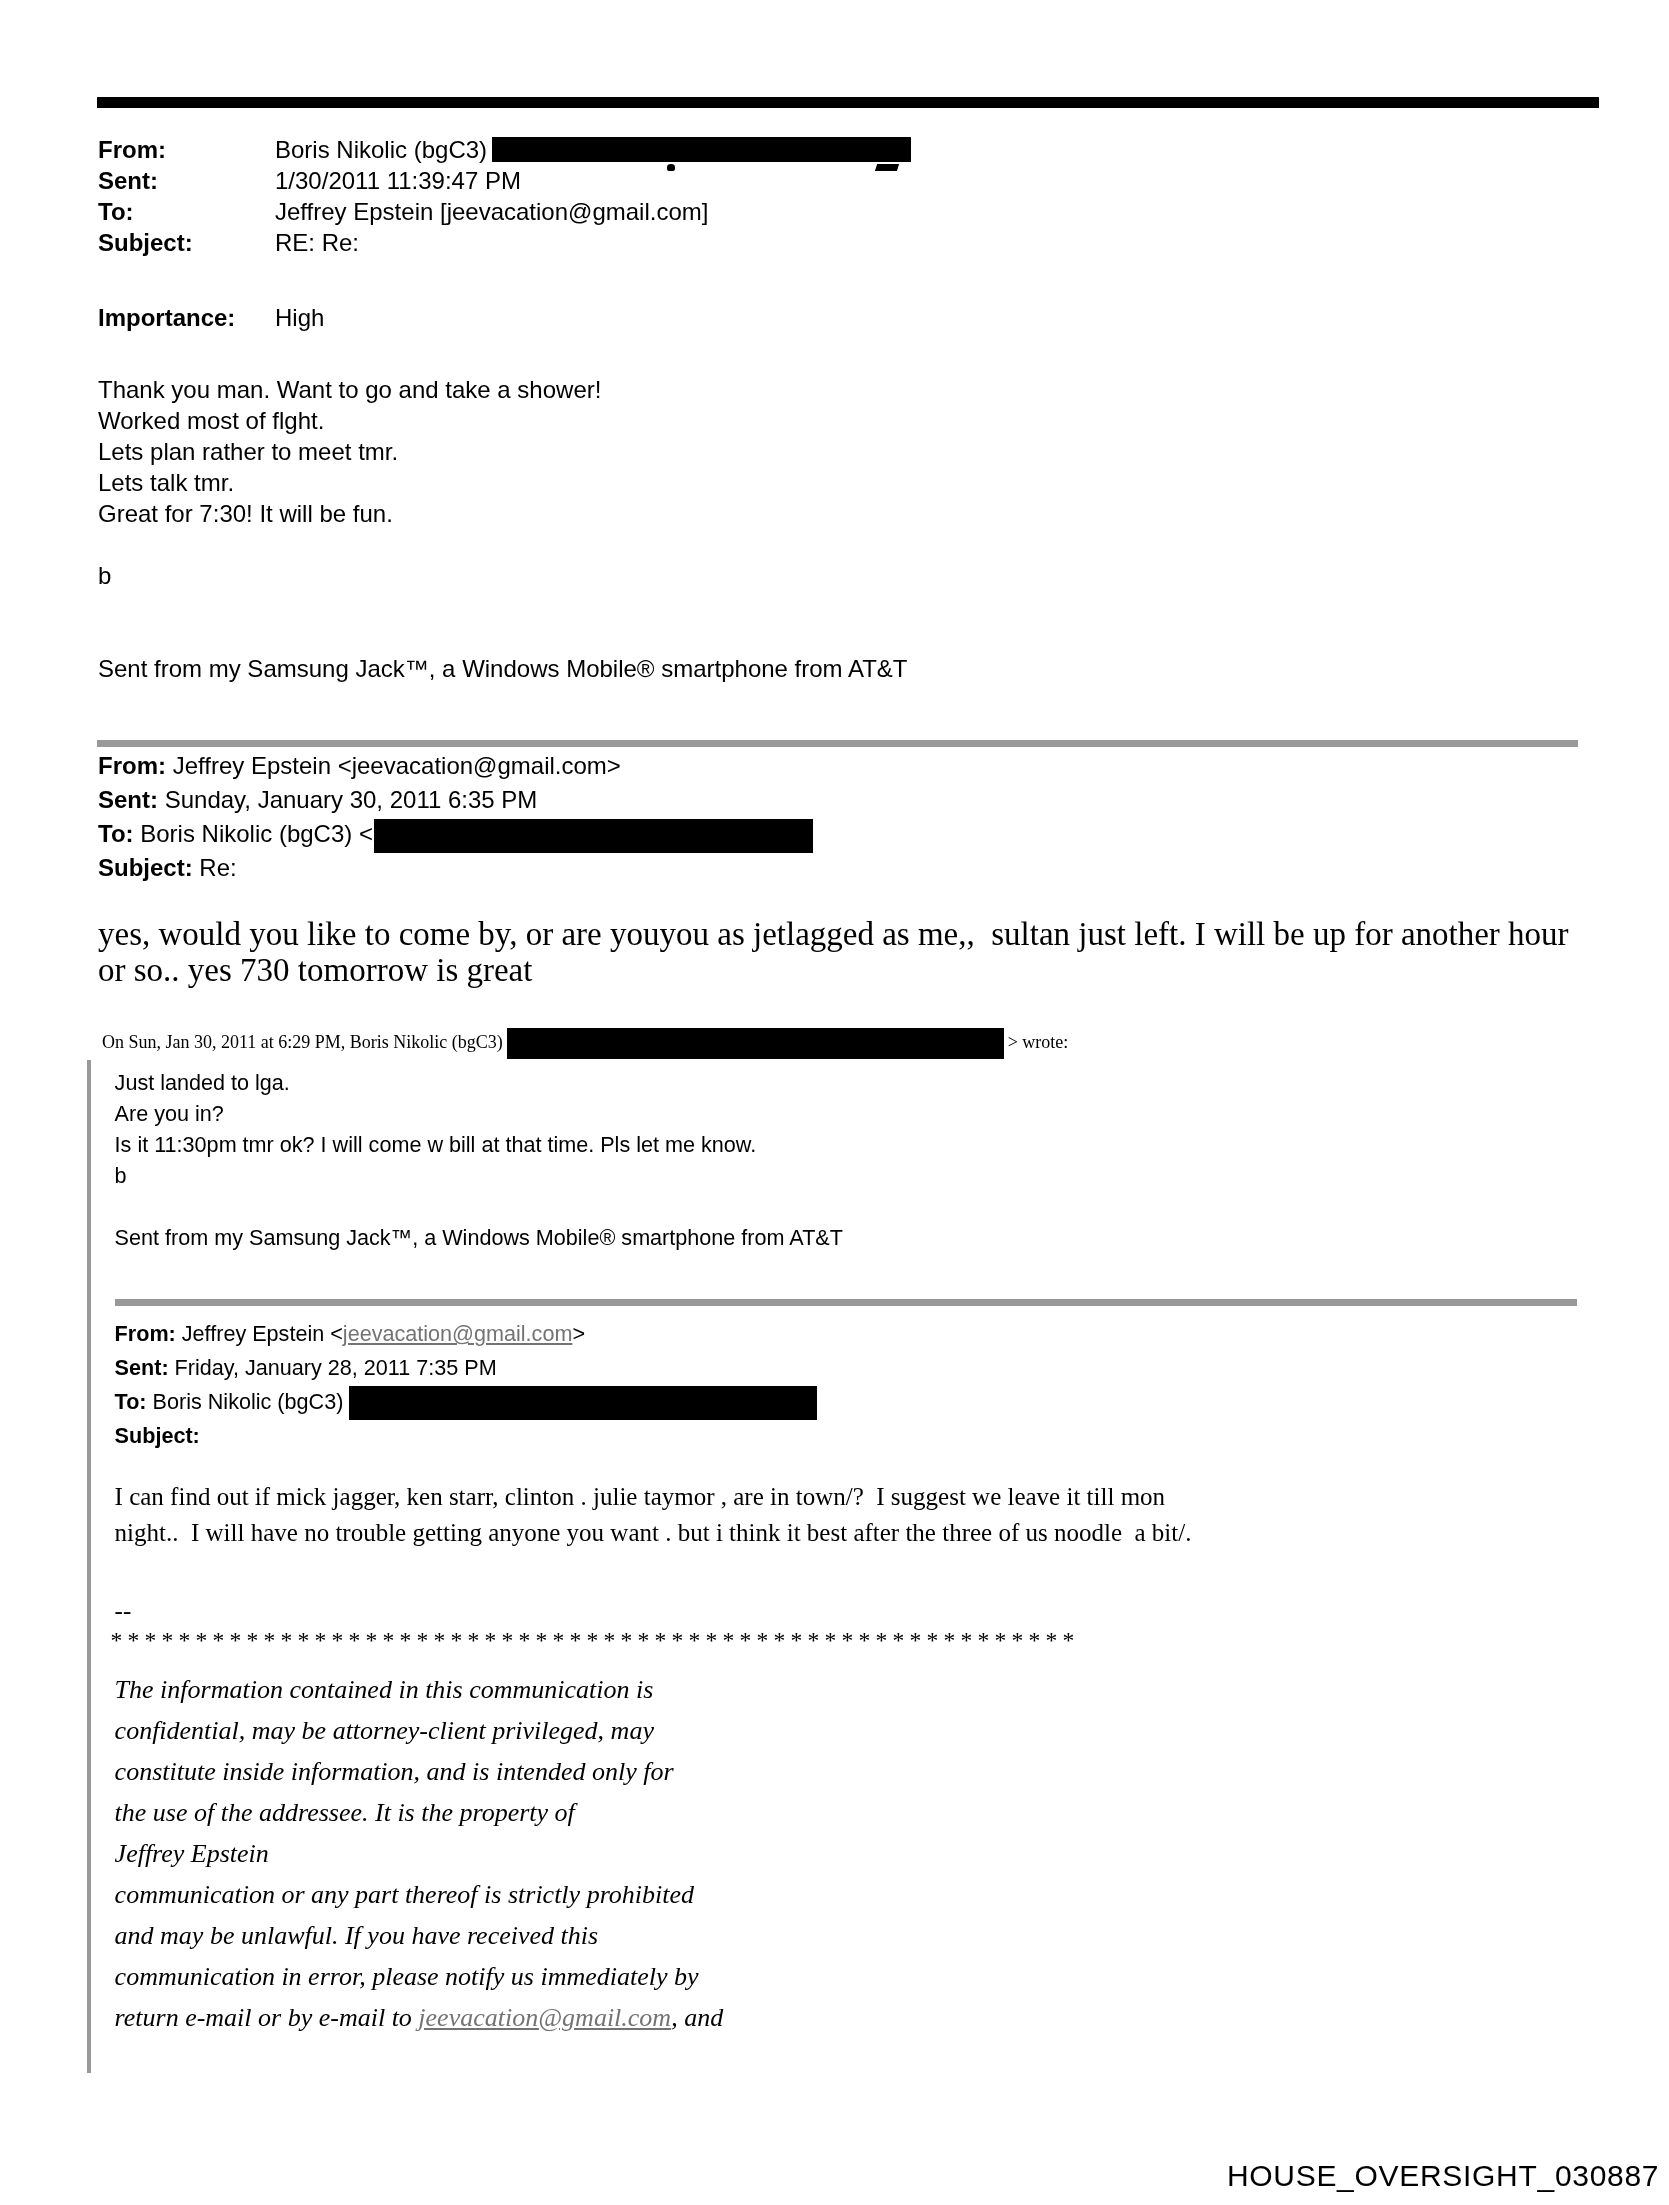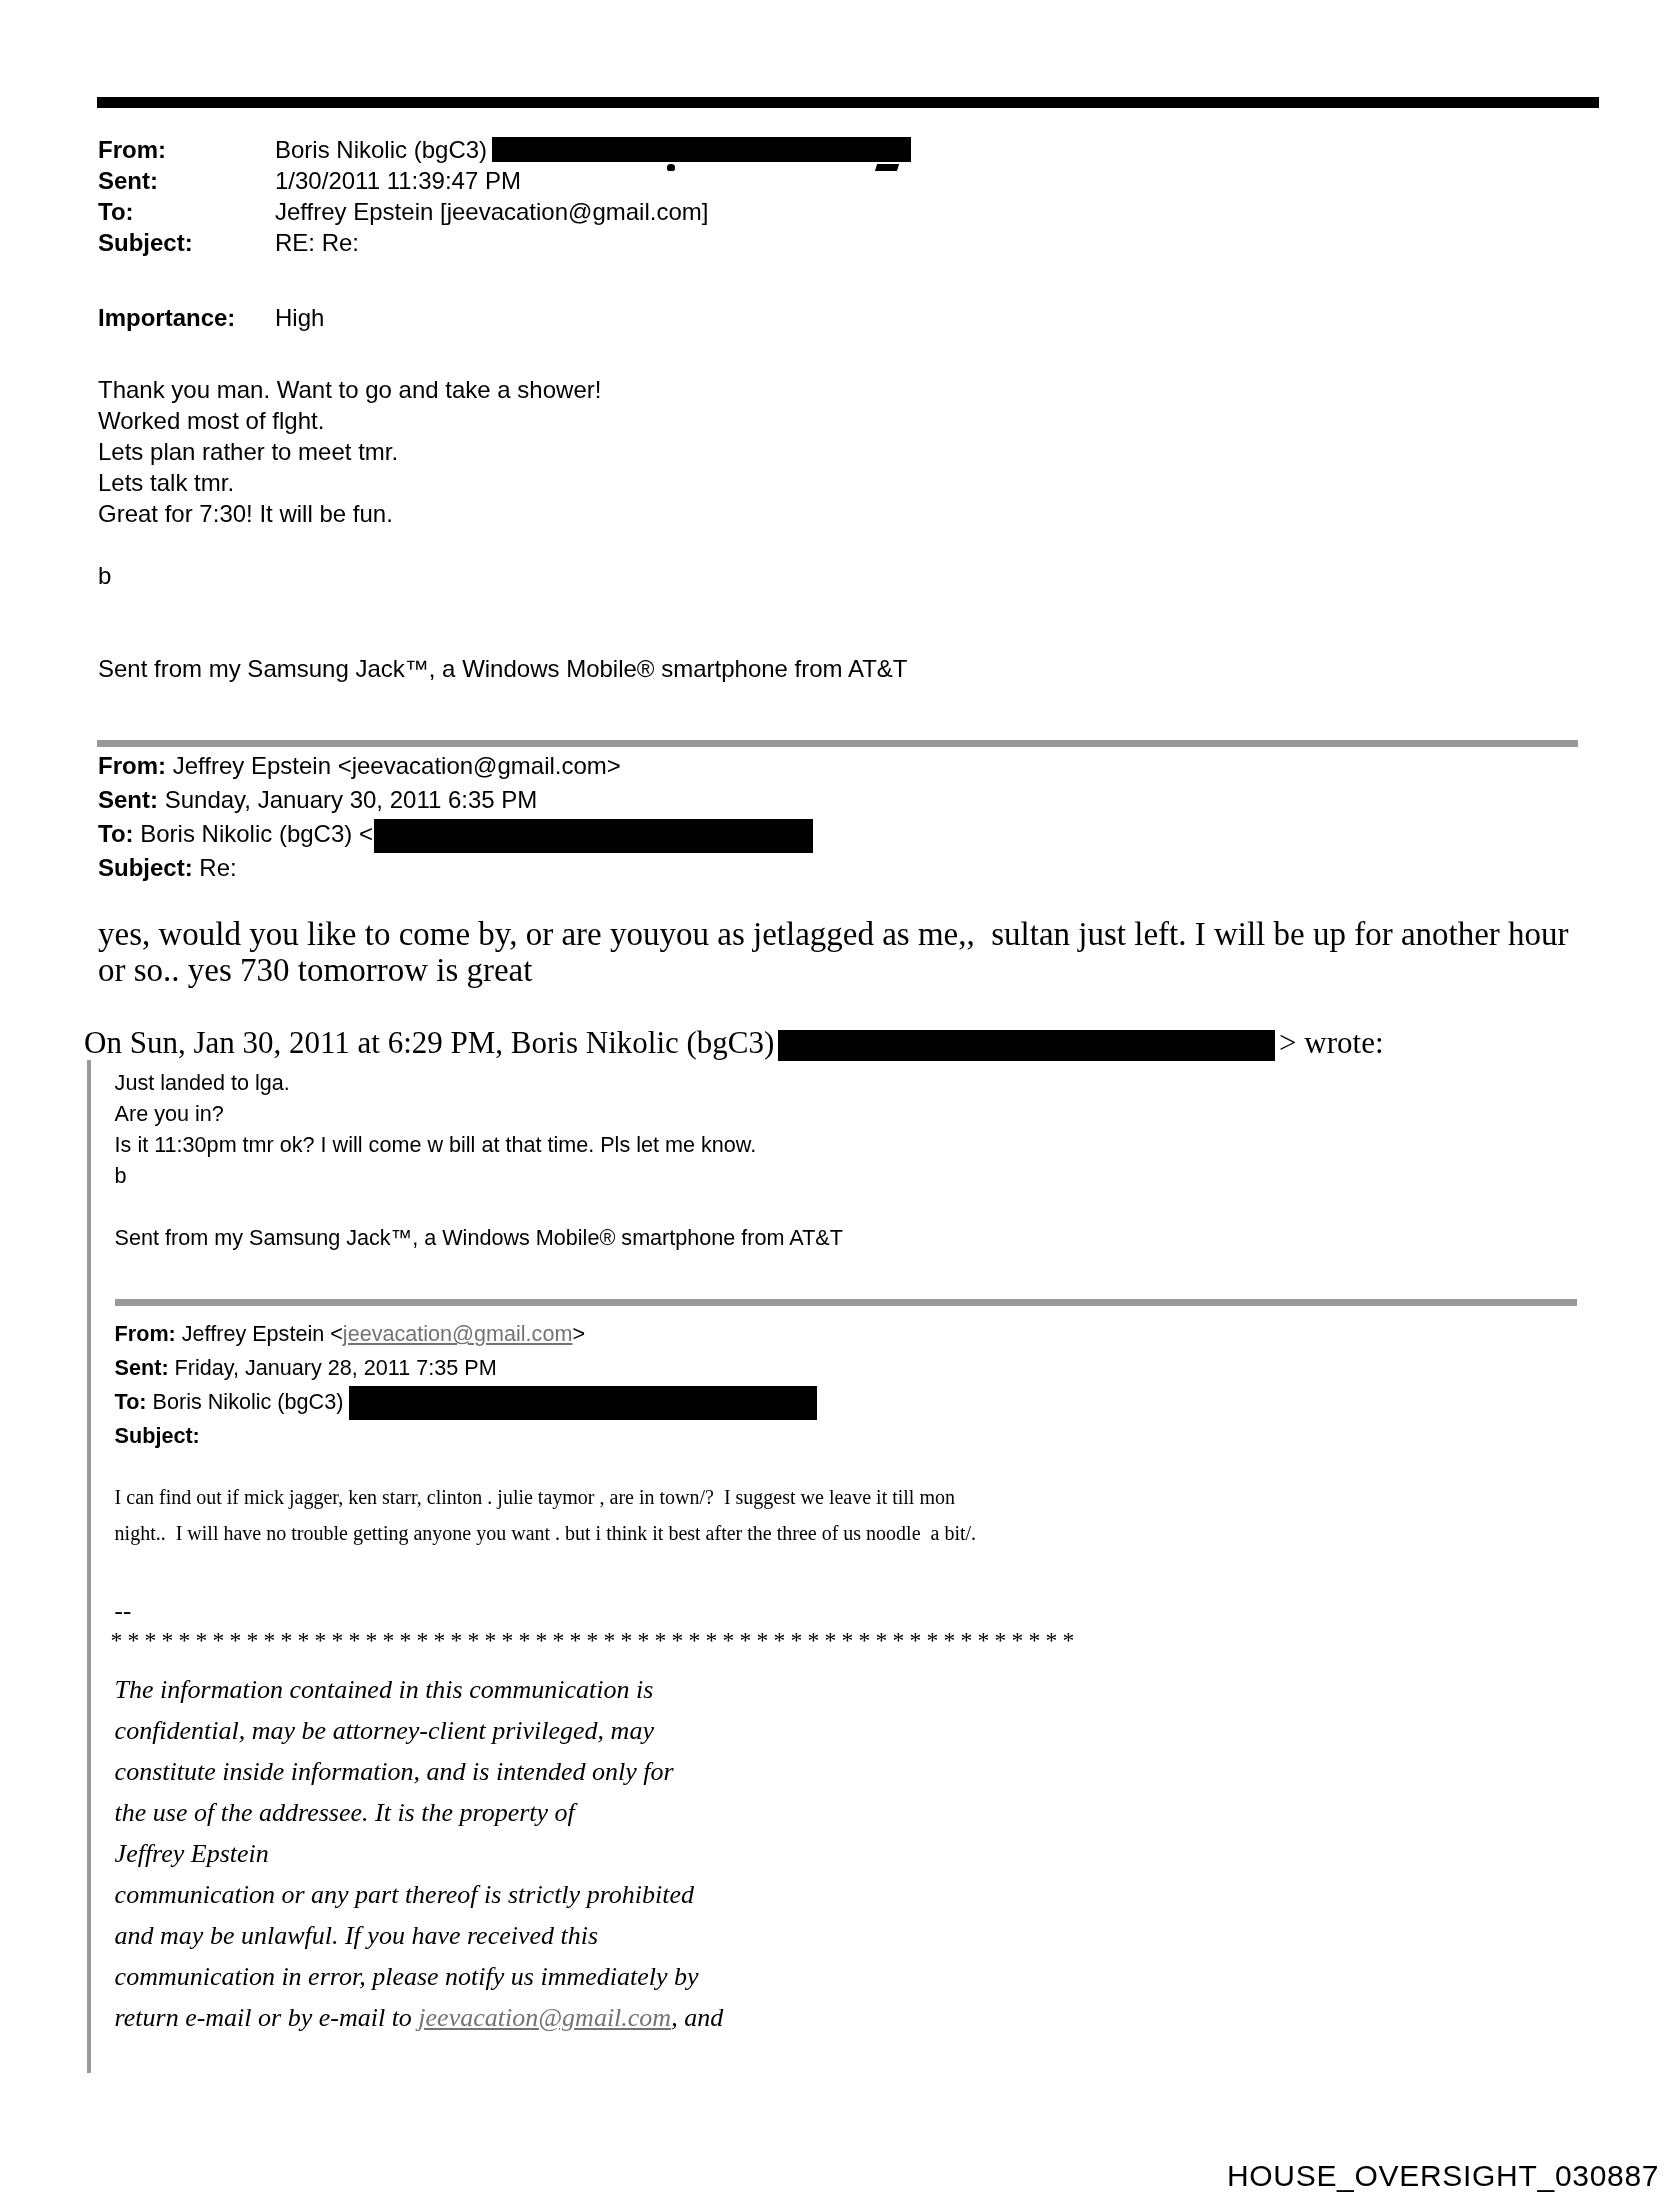--- a/index.html
+++ b/index.html
@@ -23,28 +23,28 @@
   
   .body1{left:98px;top:374px;font-size:24px;line-height:31px;}
 
   
   .divider{height:6.5px;background:#999999;}
   .div1{left:97px;top:740px;width:1481px;}
 
   
   .hdr2{left:98px;top:749px;font-size:24px;line-height:34px;}
   .body2{left:98px;top:916px;font-size:33px;line-height:36px;}
-  .attrib{left:84px;top:1023px;font-size:31px;line-height:39px;}
+  .attrib{left:102px;top:1023px;font-size:18px;line-height:39px;}
 
   
   .quote{left:87px;top:1060px;width:1506px;height:1013px;border-left:4.6px solid #9a9a9a;}
   .q-lines{left:23.6px;top:6.5px;font-size:21.6px;line-height:31px;}
   .div2{left:23.6px;top:239px;width:1462px;}
   .hdr3{left:23.6px;top:257px;font-size:21.6px;line-height:34px;}
-  .body3{left:23.6px;top:419px;font-size:20px;line-height:36px;}
+  .body3{left:23.6px;top:419px;font-size:25px;line-height:36px;}
   .dashes{left:23.6px;top:538px;font-size:25px;line-height:26px;}
   .stars{left:19.6px;top:564px;font-size:23.6px;letter-spacing:5.2px;line-height:33px;white-space:nowrap;}
   .disc{left:23.6px;top:609px;font-size:26px;line-height:41px;font-style:italic;}
 
   
   .redaction{display:inline-block;background:#000;vertical-align:middle;}
   .r1wrap{position:relative;display:inline-block;margin-left:5.2px;}
   .r1{width:419px;height:25px;margin-top:-3.9px;}
   .art-a{position:absolute;left:175px;bottom:-5.9px;width:7.9px;height:6.5px;background:#000;border-radius:50% 50% 40% 40%;}
   .art-b{position:absolute;left:384px;bottom:-6.5px;width:22px;height:7.2px;background:#000;transform:skewX(-18deg);}

